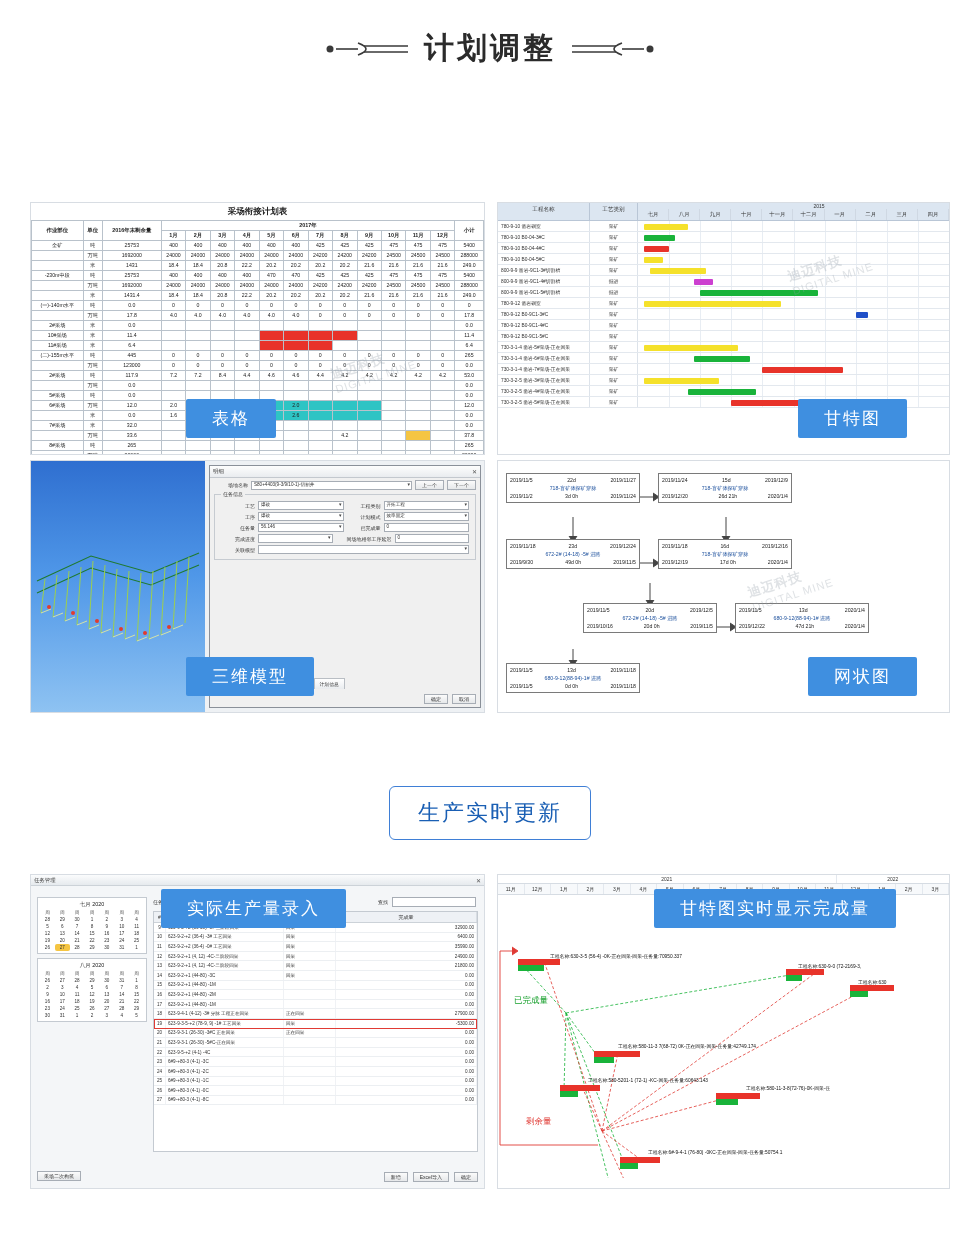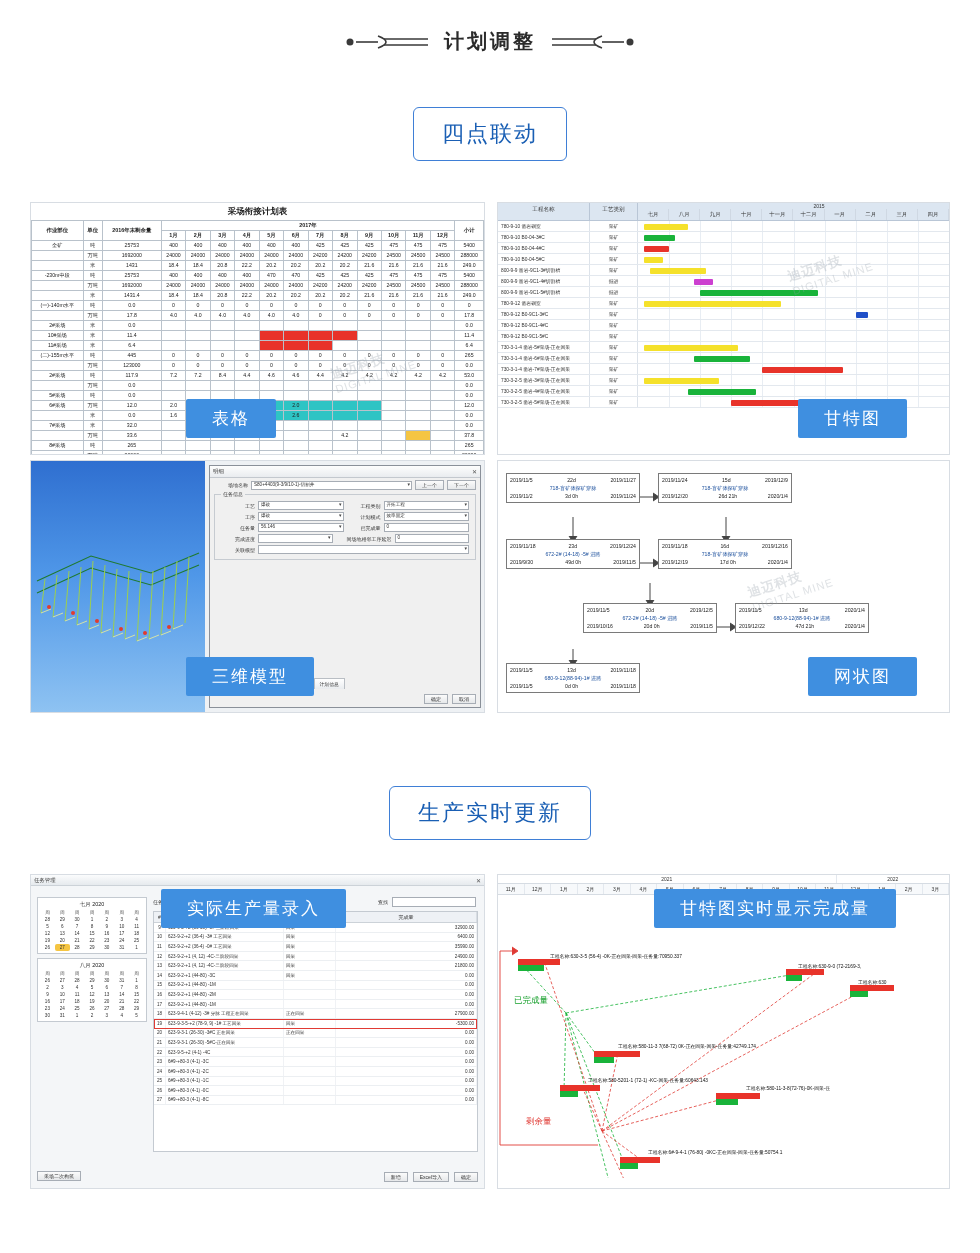--- a/index.html
+++ b/index.html
@@ -11,21 +11,21 @@
     color: #333;
   }
   .page { position: relative; width: 980px; height: 1253px; overflow: hidden; }
 
   
   .main-title-wrap {
     position: absolute; top: 28px; left: 0; width: 980px;
     display: flex; align-items: center; justify-content: center; gap: 14px;
   }
   .main-title {
-    font-size: 20px; font-weight: bold; color: #2b2b2b; letter-spacing: 3px;
+    font-size: 30px; font-weight: bold; color: #2b2b2b; letter-spacing: 3px;
   }
   .orn { display: flex; align-items: center; }
   .orn svg { display: block; }
 
   
   .pill {
     position: absolute;
     border: 1px solid #3f7fd6;
     border-radius: 6px;
     color: #1a5fb4;
@@ -184,21 +184,20 @@
     <span class="orn">
       <svg width="86" height="22" viewBox="0 0 86 22">
         <path d="M2 8 h44 M2 14 h44" stroke="#3a3a3a" stroke-width="1.6" fill="none"></path>
         <path d="M52 5 q-16 6 0 12" stroke="#3a3a3a" stroke-width="1.6" fill="none"></path>
         <path d="M52 11 h22" stroke="#3a3a3a" stroke-width="1.6" fill="none"></path>
         <circle cx="80" cy="11" r="3.5" fill="#3a3a3a"></circle>
       </svg>
     </span>
   </div>
 
-  <div class="pill" id="pill-1">四点联动</div>
 
   <div class="panel" id="panel-a">
     <div class="tbl-title">采场衔接计划表</div>
     <table class="mini">
       <thead>
         <tr>
           <th rowspan="2">作业部位</th>
           <th rowspan="2">单位</th>
           <th rowspan="2">2016年末剩余量</th>
           <th colspan="12">2017年</th>

